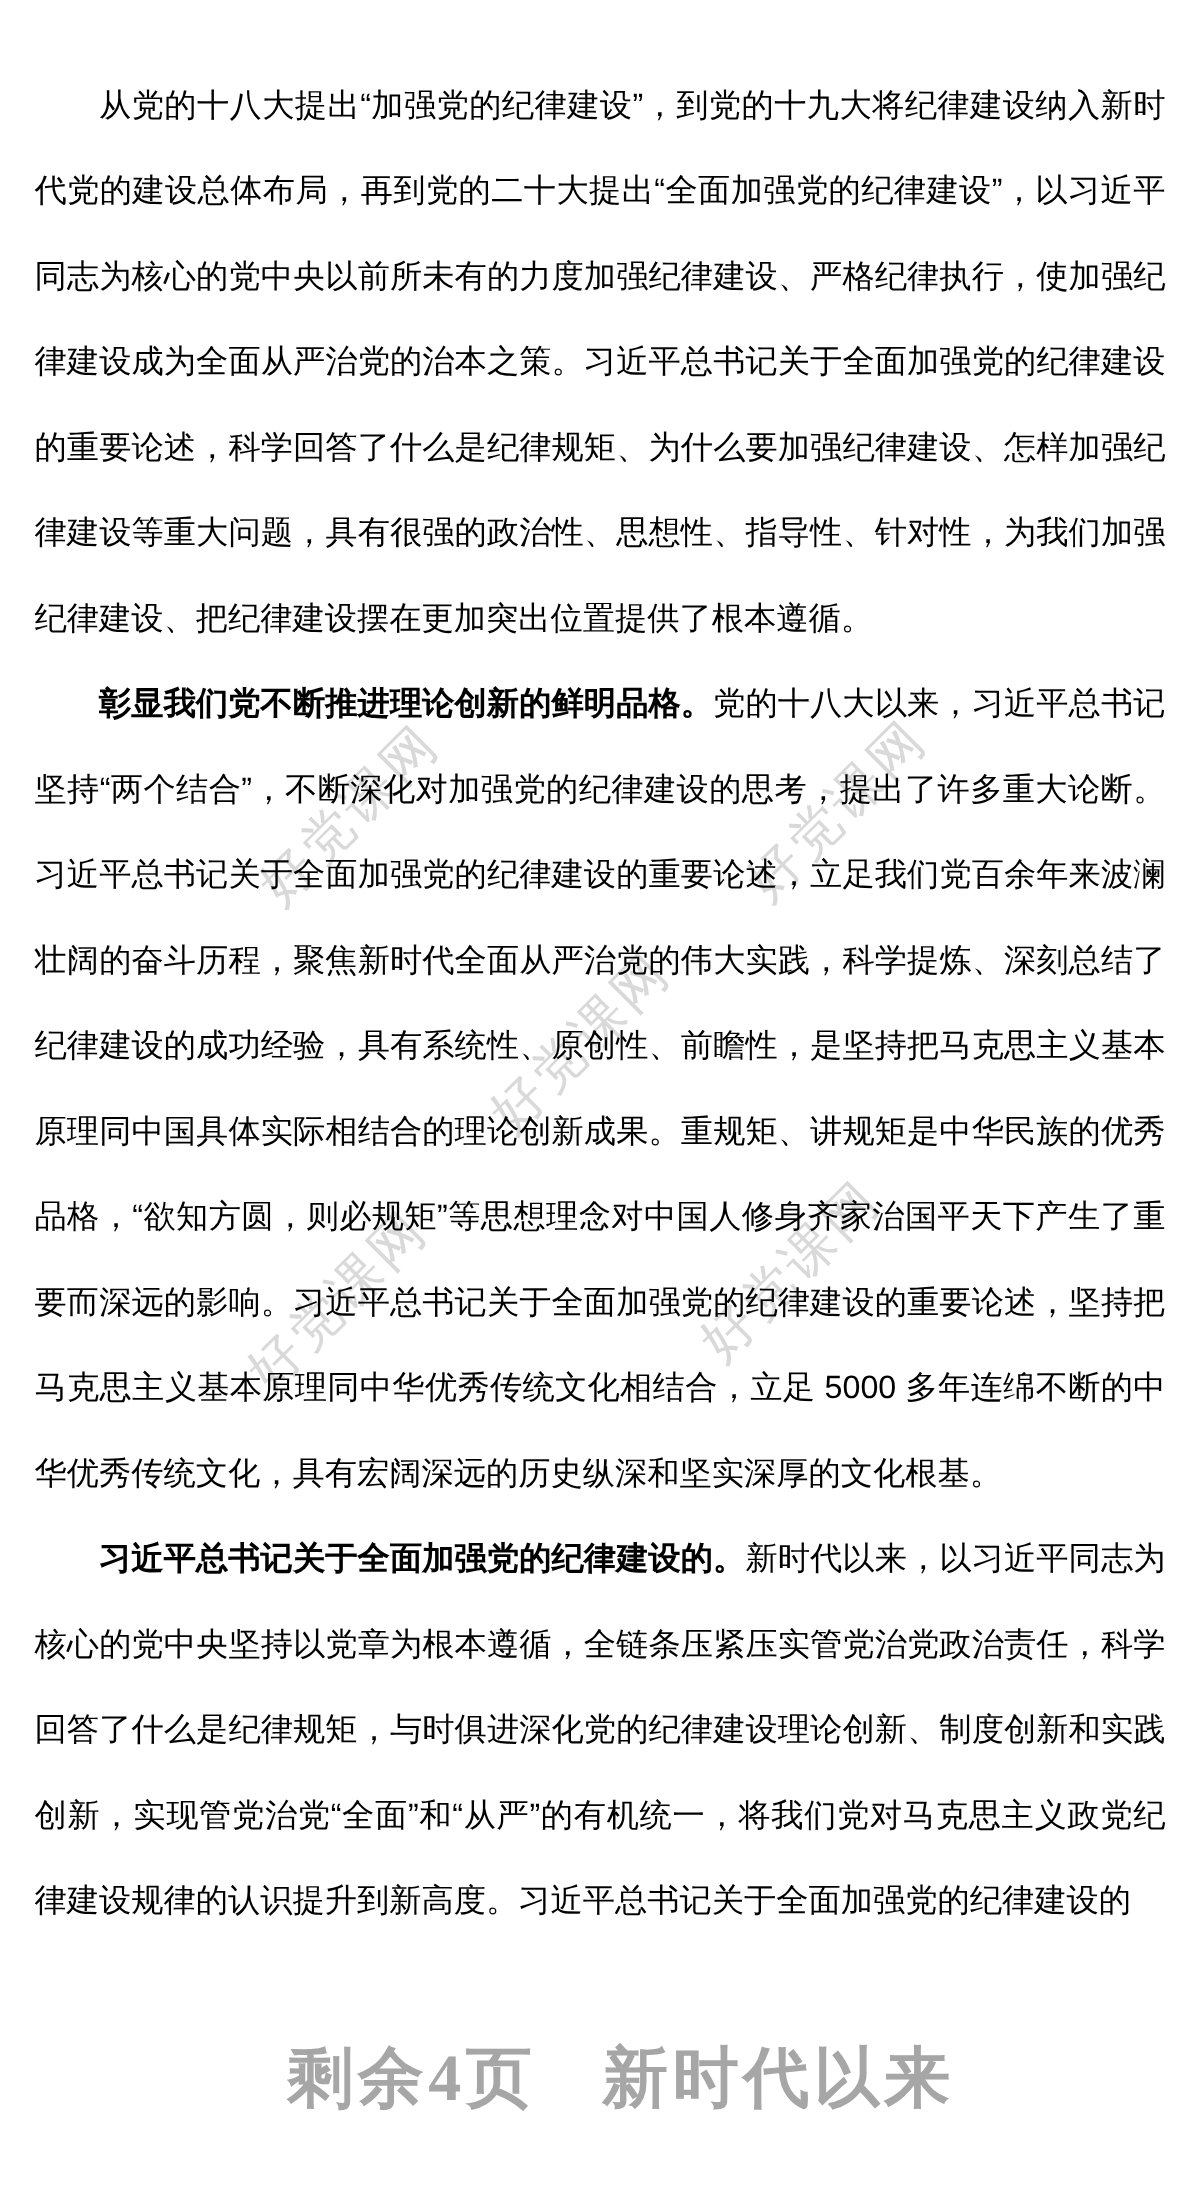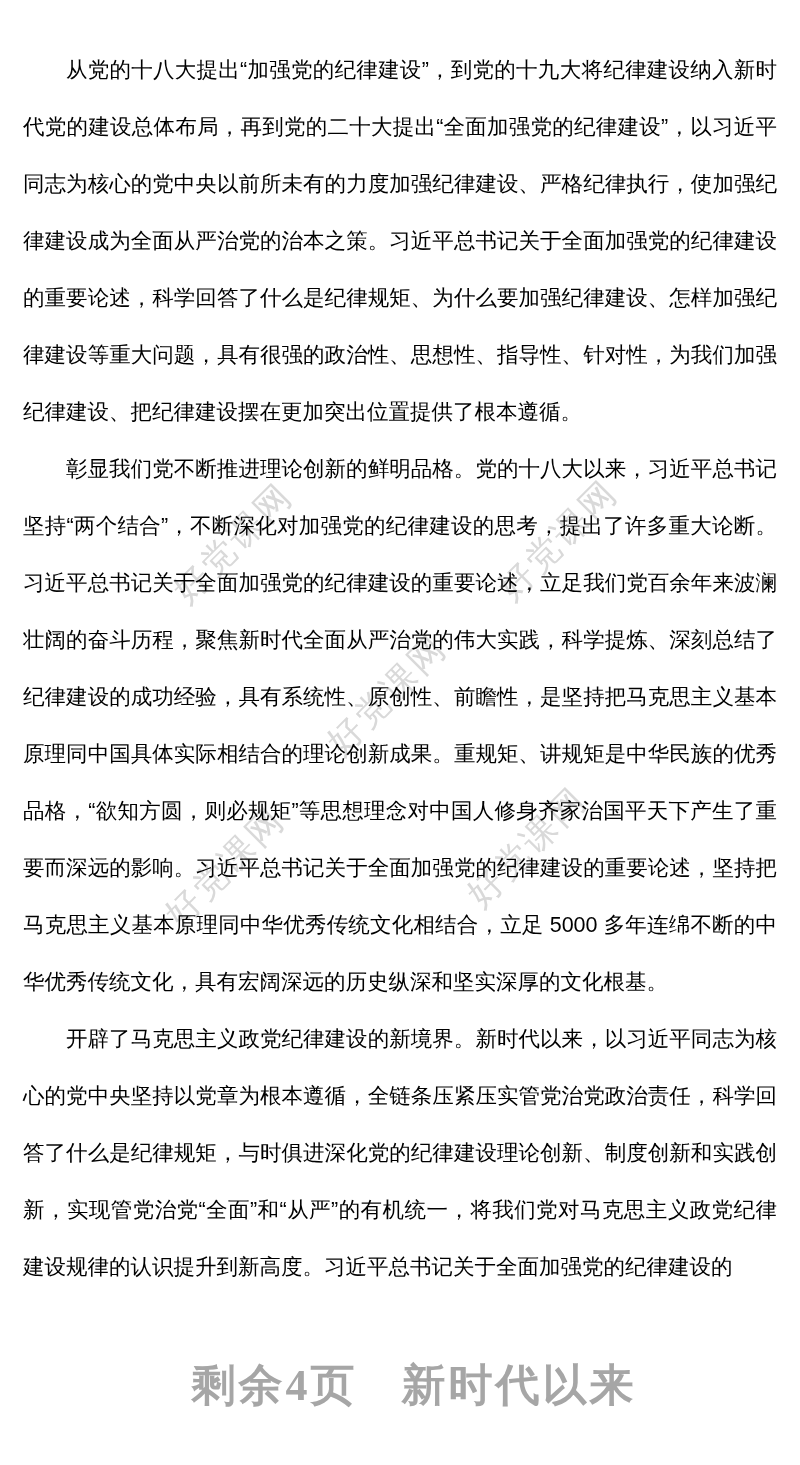--- a/index.html
+++ b/index.html
@@ -38,21 +38,21 @@
   }
   .para {
     margin: 0;
     font-size: 21.5px;
     line-height: 57px;
     text-align: justify;
     text-indent: 2em;
     word-break: break-all;
   }
   .para .lead {
-    font-weight: 400;
+    font-weight: 700;
   }
   .footer-note {
     position: absolute;
     z-index: 2;
     top: 1361px;
     left: 0;
     width: 100%;
     text-align: center;
     transform: translateX(14px);
     font-family: "Liberation Serif", serif;
@@ -74,18 +74,18 @@
     <span class="watermark" style="left: 233px; top: 543px;">好党课网</span>
     <span class="watermark" style="left: 558px; top: 540px;">好党课网</span>
     <span class="watermark" style="left: 387px; top: 695px;">好党课网</span>
     <span class="watermark" style="left: 225px; top: 867px;">好党课网</span>
     <span class="watermark" style="left: 527px; top: 847px;">好党课网</span>
   </div>
 
 <div class="page-content">
   <p class="para"><span class="lead"></span><span>从党的十八大提出“加强党的纪律建设”，到党的十九大将纪律建设纳入新时代党的建设总体布局，再到党的二十大提出“全面加强党的纪律建设”，以习近平同志为核心的党中央以前所未有的力度加强纪律建设、严格纪律执行，使加强纪律建设成为全面从严治党的治本之策。习近平总书记关于全面加强党的纪律建设的重要论述，科学回答了什么是纪律规矩、为什么要加强纪律建设、怎样加强纪律建设等重大问题，具有很强的政治性、思想性、指导性、针对性，为我们加强纪律建设、把纪律建设摆在更加突出位置提供了根本遵循。</span></p>
   <p class="para"><span class="lead">彰显我们党不断推进理论创新的鲜明品格。</span><span>党的十八大以来，习近平总书记坚持“两个结合”，不断深化对加强党的纪律建设的思考，提出了许多重大论断。习近平总书记关于全面加强党的纪律建设的重要论述，立足我们党百余年来波澜壮阔的奋斗历程，聚焦新时代全面从严治党的伟大实践，科学提炼、深刻总结了纪律建设的成功经验，具有系统性、原创性、前瞻性，是坚持把马克思主义基本原理同中国具体实际相结合的理论创新成果。重规矩、讲规矩是中华民族的优秀品格，“欲知方圆，则必规矩”等思想理念对中国人修身齐家治国平天下产生了重要而深远的影响。习近平总书记关于全面加强党的纪律建设的重要论述，坚持把马克思主义基本原理同中华优秀传统文化相结合，立足 5000 多年连绵不断的中华优秀传统文化，具有宏阔深远的历史纵深和坚实深厚的文化根基。</span></p>
-  <p class="para"><span class="lead">开辟了马克思主义政党纪律建设的新境界。</span><span>新时代以来，以习近平同志为核心的党中央坚持以党章为根本遵循，全链条压紧压实管党治党政治责任，科学回答了什么是纪律规矩，与时俱进深化党的纪律建设理论创新、制度创新和实践创新，实现管党治党“全面”和“从严”的有机统一，将我们党对马克思主义政党纪律建设规律的认识提升到新高度。习近平总书记关于全面加强党的纪律建设的</span></p>
+  <p class="para"><span class="lead">习近平总书记关于全面加强党的纪律建设的。</span><span>新时代以来，以习近平同志为核心的党中央坚持以党章为根本遵循，全链条压紧压实管党治党政治责任，科学回答了什么是纪律规矩，与时俱进深化党的纪律建设理论创新、制度创新和实践创新，实现管党治党“全面”和“从严”的有机统一，将我们党对马克思主义政党纪律建设规律的认识提升到新高度。习近平总书记关于全面加强党的纪律建设的</span></p>
 </div>
 
 <div class="footer-note">
   <span class="remaining">剩余4页</span><span>新时代以来</span>
 </div>
 
 </body></html>

